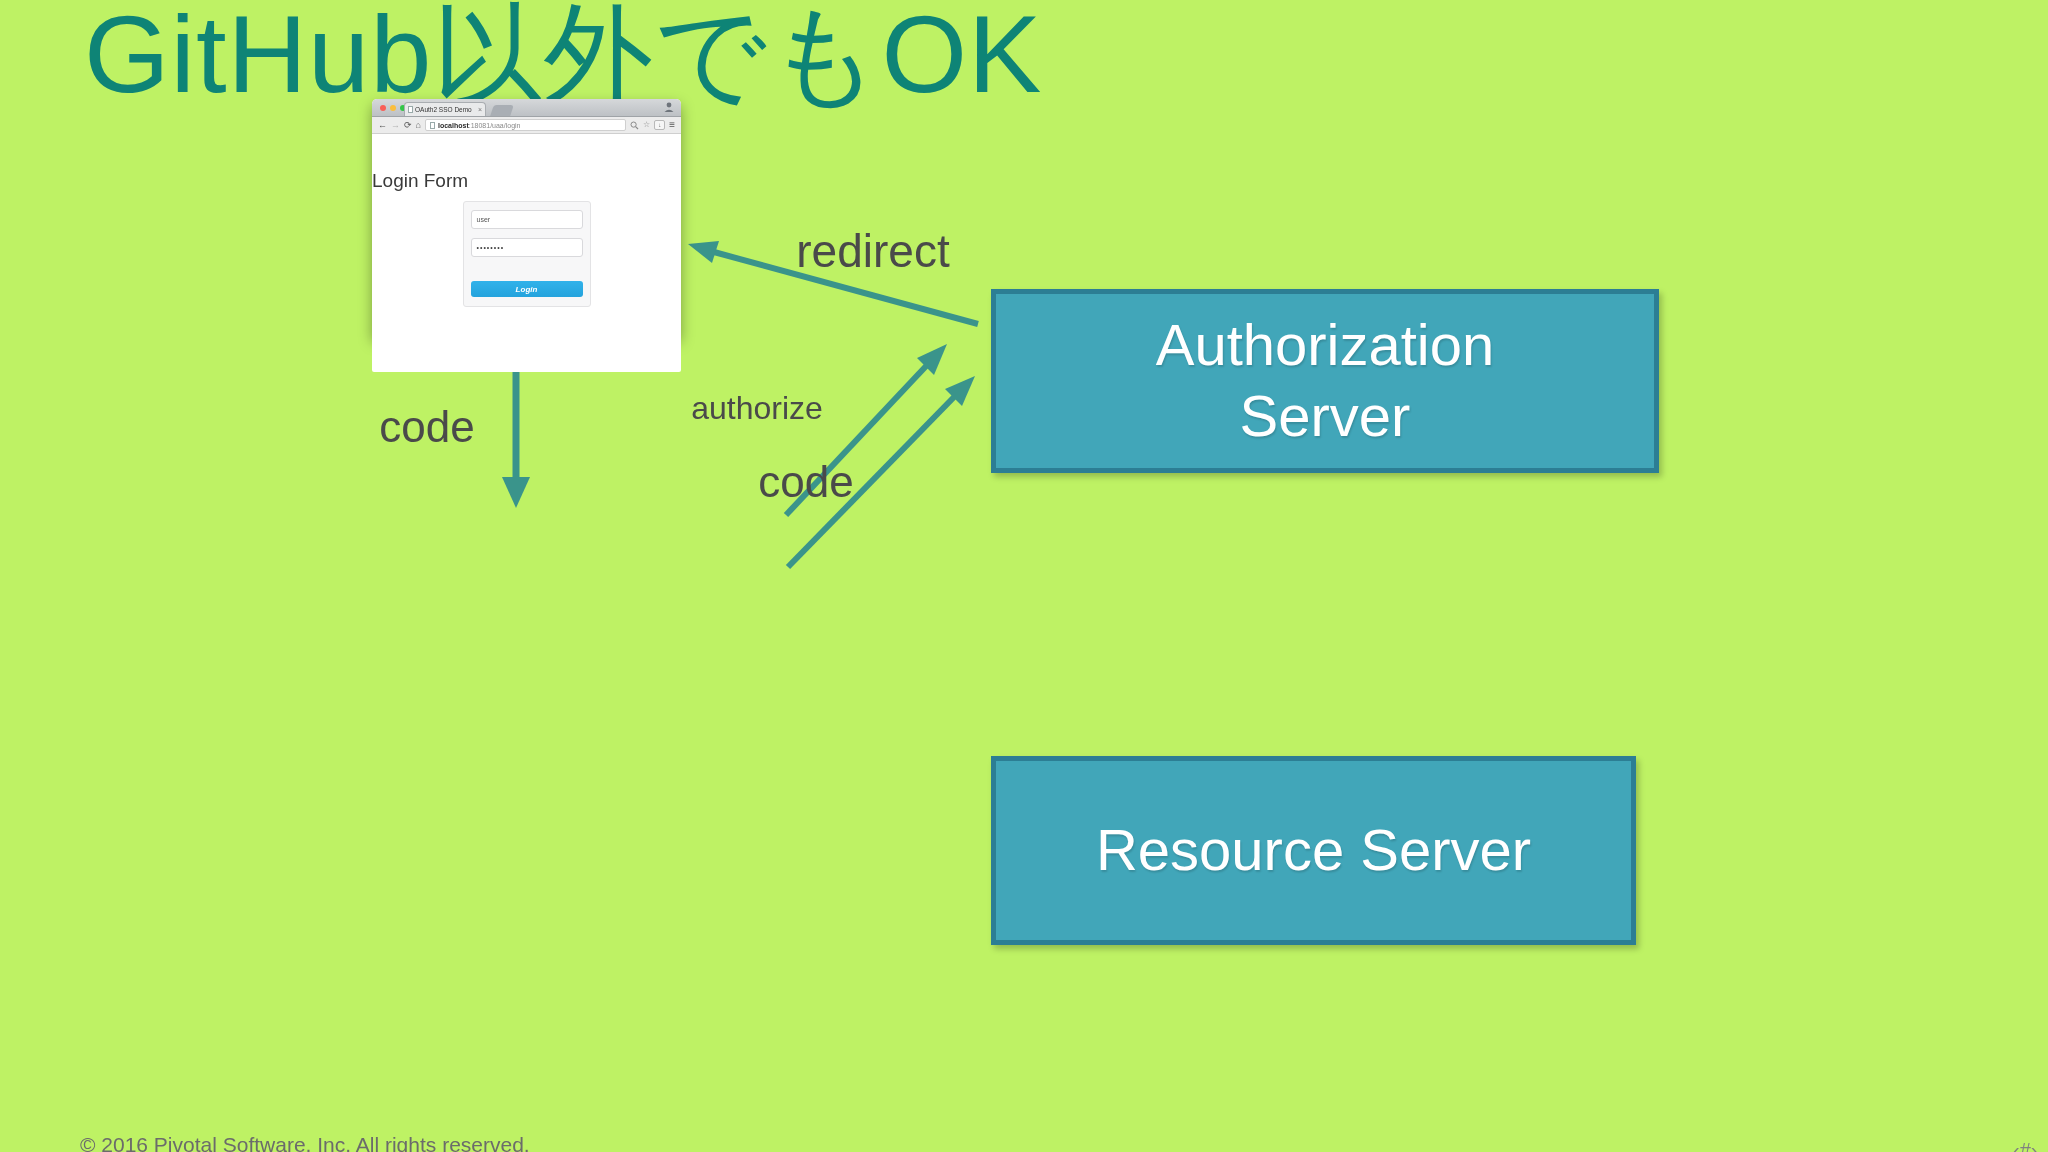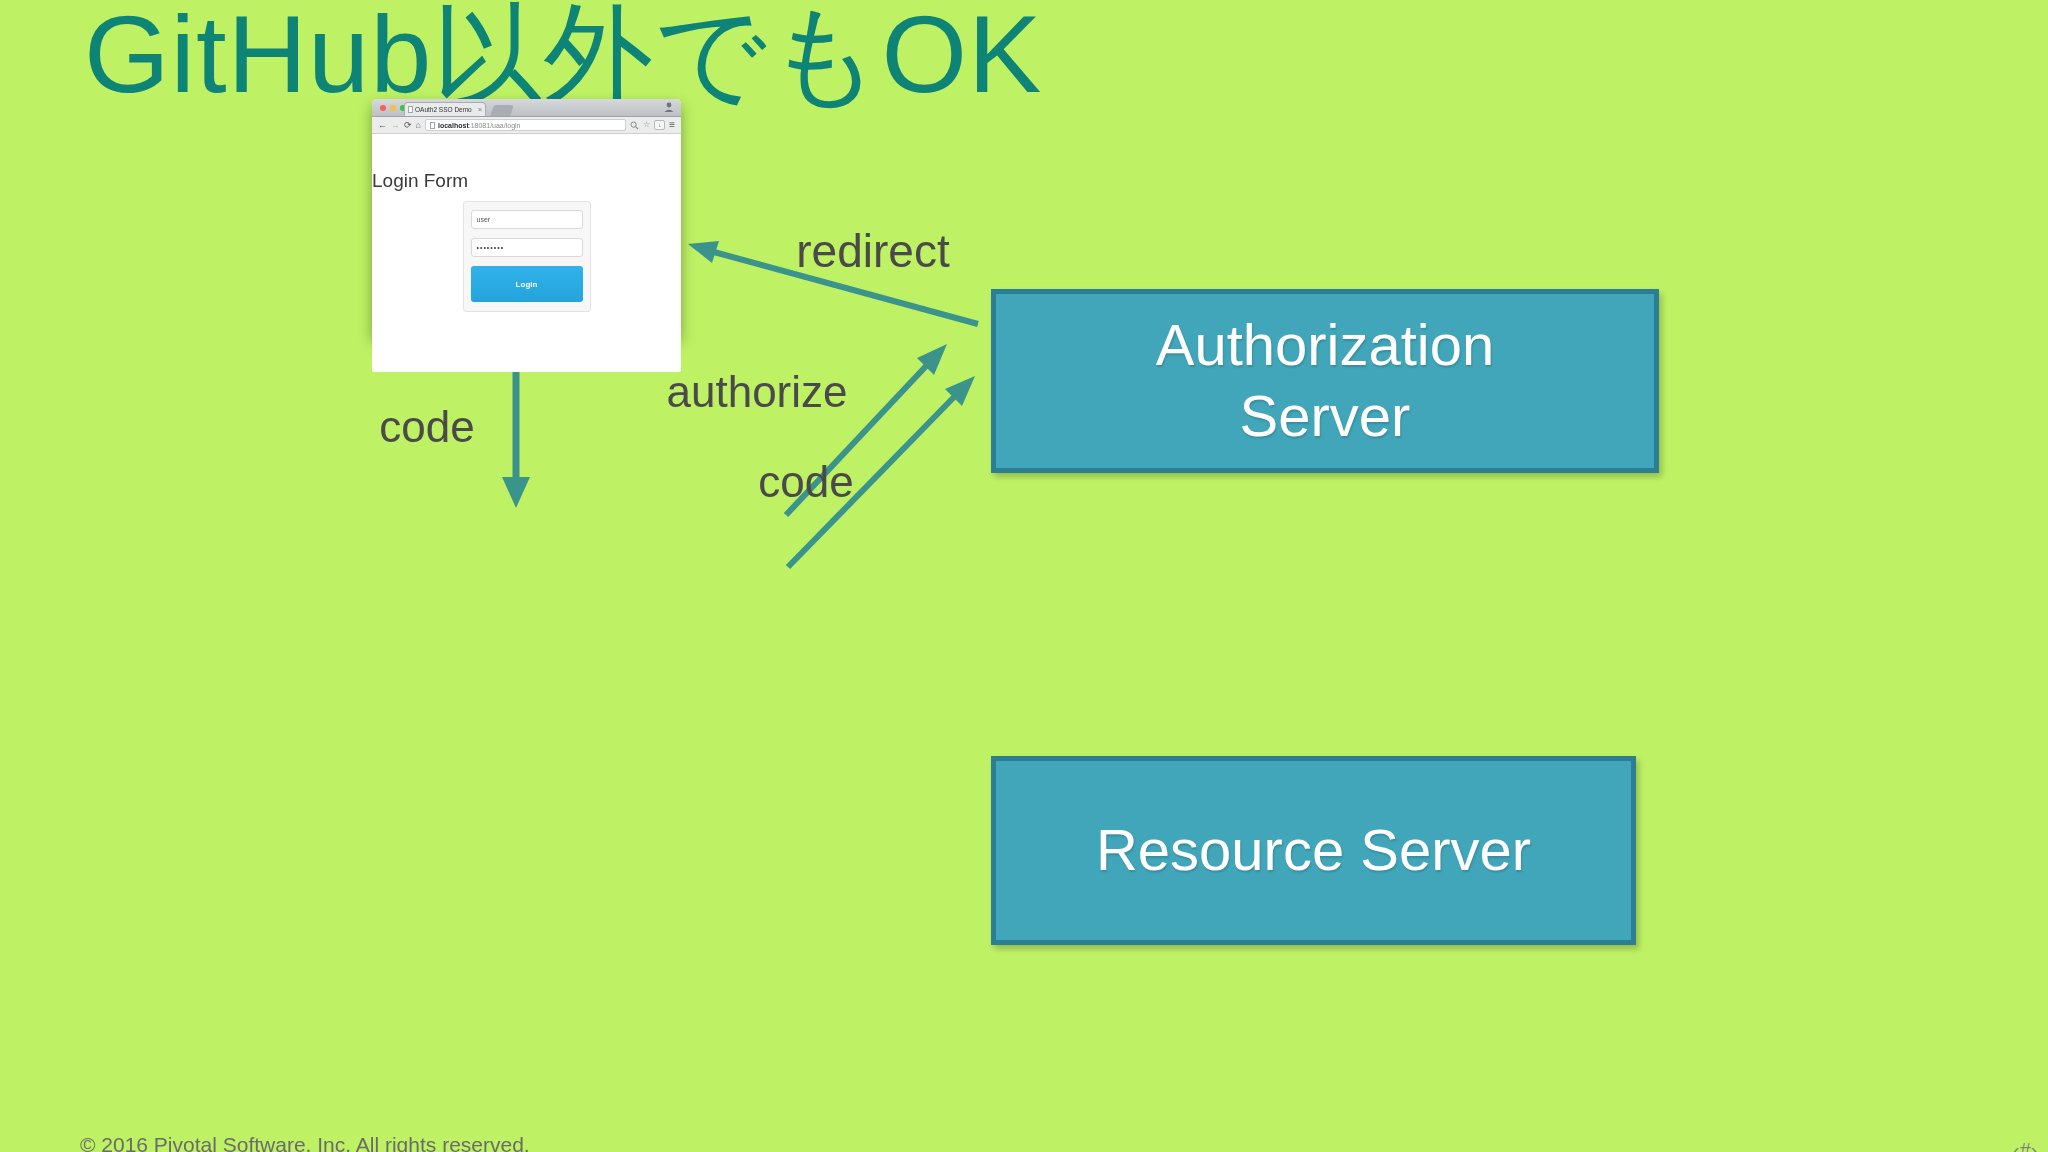--- a/index.html
+++ b/index.html
@@ -63,32 +63,32 @@
   .login-panel {
     width:128px; margin:9px auto 0; background:#f7f7f8; border:1px solid #e3e3e5;
     border-radius:3px; padding:8px 7px 9px;
   }
   .login-input {
     height:19px; background:#fff; border:1px solid #d9d9dc; border-radius:3px;
     font-size:7px; color:#555; display:flex; align-items:center; padding:0 5px;
   }
   .login-input.pw { margin-top:9px; letter-spacing:1px; color:#444; }
   .login-btn {
-    height:36px; margin-top:9px; background:linear-gradient(#31b2ea,#24a3dd); border-radius:3px;
-    color:#fff; font-size:8px; font-weight:bold; display:flex; align-items:center; justify-content:center;
+    height:16px; margin-top:24px; background:linear-gradient(#31b2ea,#24a3dd); border-radius:3px;
+    color:#fff; font-size:8px; font-weight:bold; display:flex; align-items:center; justify-content:center;font-style:italic;
   }
   
   .arrow-layer { position:absolute; left:0; top:0; z-index:2; pointer-events:none; }
   .flow-label {
     position:absolute; z-index:4; color:#4a4a4a; white-space:nowrap;
     transform:translate(-50%,-50%);
   }
   .lbl-redirect { left:873px; top:251px; font-size:46px; }
   .lbl-code-left { left:427px; top:427px; font-size:44px; }
-  .lbl-authorize { left:757px; top:392px; font-size:44px; }
+  .lbl-authorize { left:757px; top:408px; font-size:32px; }
   .lbl-code-up  { left:806px; top:482px; font-size:44px; }
   .node {
     position:absolute; z-index:2; background:#41A6B9; border:5px solid #2C7E94;
     box-shadow:3px 4px 6px rgba(0,0,0,.22);
     display:flex; align-items:center; justify-content:center; text-align:center;
     color:#fff; font-size:58px; line-height:1.22;
     text-shadow:1px 2px 2px rgba(0,0,0,.15);
   }
   .node-auth { left:991px; top:289px; width:668px; height:184px; padding:0 90px; }
   .node-webui { left:126px; top:522px; width:648px; height:190px; }

